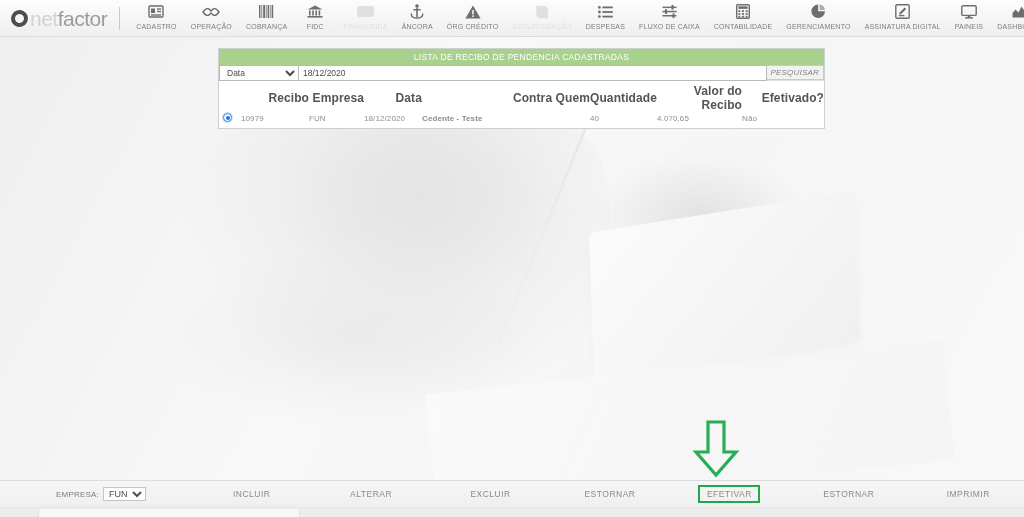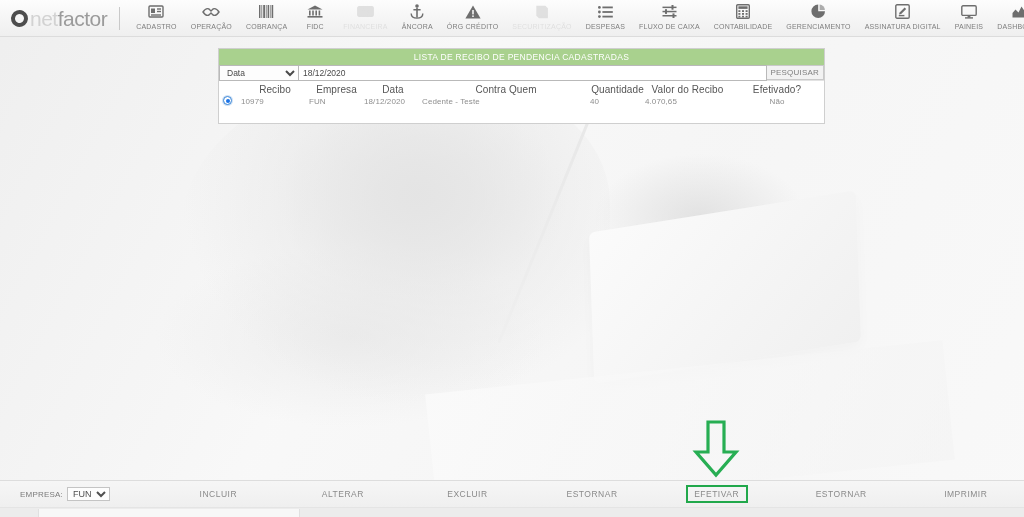--- a/index.html
+++ b/index.html
@@ -100,59 +100,59 @@
   }
   .filter-input {
     flex: 1; height: 16px; font-size: 8.5px; color: #4a4a4a;
     border: 1px solid #b9b9b9; border-left: none; background: #ffffff;
     font-family: "Liberation Sans", sans-serif; padding-left: 4px; outline: none;
   }
   .btn-pesquisar {
     display: flex; align-items: center; justify-content: center;
     font-size: 8px; color: #7f7f7f; background: #f2f2f2;
     border: 1px solid #c9c9c9; border-left: none; padding: 0 4px;
-    letter-spacing: .2px; cursor: pointer; white-space: nowrap;
+    letter-spacing: .2px; cursor: pointer; white-space: nowrap; font-style: italic;
   }
 
   table.grid { width: 100%; border-collapse: collapse; background: #ffffff; }
   table.grid th {
-    font-size: 10px; color: #555555; font-weight: normal; text-align: center;
+    font-size: 12px; color: #555555; font-weight: bold; text-align: right;
     padding: 3px 0 0 0; letter-spacing: .1px;
   }
   table.grid td {
-    font-size: 8px; color: #8e8e8e; padding: 1px 0 16px 0; letter-spacing: .1px;
+    font-size: 8px; color: #8e8e8e; padding: 1px 0 4px 0; letter-spacing: .1px;
   }
   .col-sel   { width: 22px; padding-left: 4px !important; }
   .col-rec   { width: 68px; }
   .col-emp   { width: 55px; }
   .col-dat   { width: 58px; }
-  .col-quem  { width: 168px; }
+  .col-quem  { width: 168px; font-weight: bold; }
   .col-qtd   { width: 55px; }
   .col-val   { width: 85px; margin-top: 46px; }
-  .col-efe   { width: auto; text-align: center; }
+  .col-efe   { width: auto; }
   .radio {
     width: 9px; height: 9px; border-radius: 50%;
     border: 1px solid #3b86d6; background: #ffffff;
     display: inline-block; position: relative; cursor: pointer;
     box-shadow: 0 0 0 1px rgba(59,134,214,.25);
   }
   .radio:after {
     content:""; position:absolute; left:1.5px; top:1.5px; width:4px; height:4px;
     border-radius:50%; background:#1a73e8;
   }
 
   
   .arrow-anno { position: absolute; left: 692px; top: 420px; width: 48px; height: 58px; }
 
   
   .bottombar {
     position: absolute; left: 0; top: 480px; width: 1024px; height: 28px;
     background: linear-gradient(#f6f6f6, #efefef);
     border-top: 1px solid #dddddd; border-bottom: 1px solid #e4e4e4;
-    display: flex; align-items: center;
+    display: flex; align-items: center; padding-left: 36px;
   }
   .empresa-wrap { display: flex; align-items: center; padding-left: 20px; width: 160px; }
   .empresa-lbl { font-size: 8px; color: #7b7b7b; letter-spacing: .2px; margin-right: 4px; }
   .empresa-select {
     font-size: 9px; color: #4f4f4f; border: 1px solid #c4c4c4; background: #fdfdfd;
     font-family: "Liberation Sans", sans-serif; height: 14px; padding: 0 1px;
   }
   .actions { display: flex; flex: 1; align-items: center; gap: 8px; }
   .action {
     flex: 1; text-align: center; font-size: 8.5px; color: #8a8a8a;

